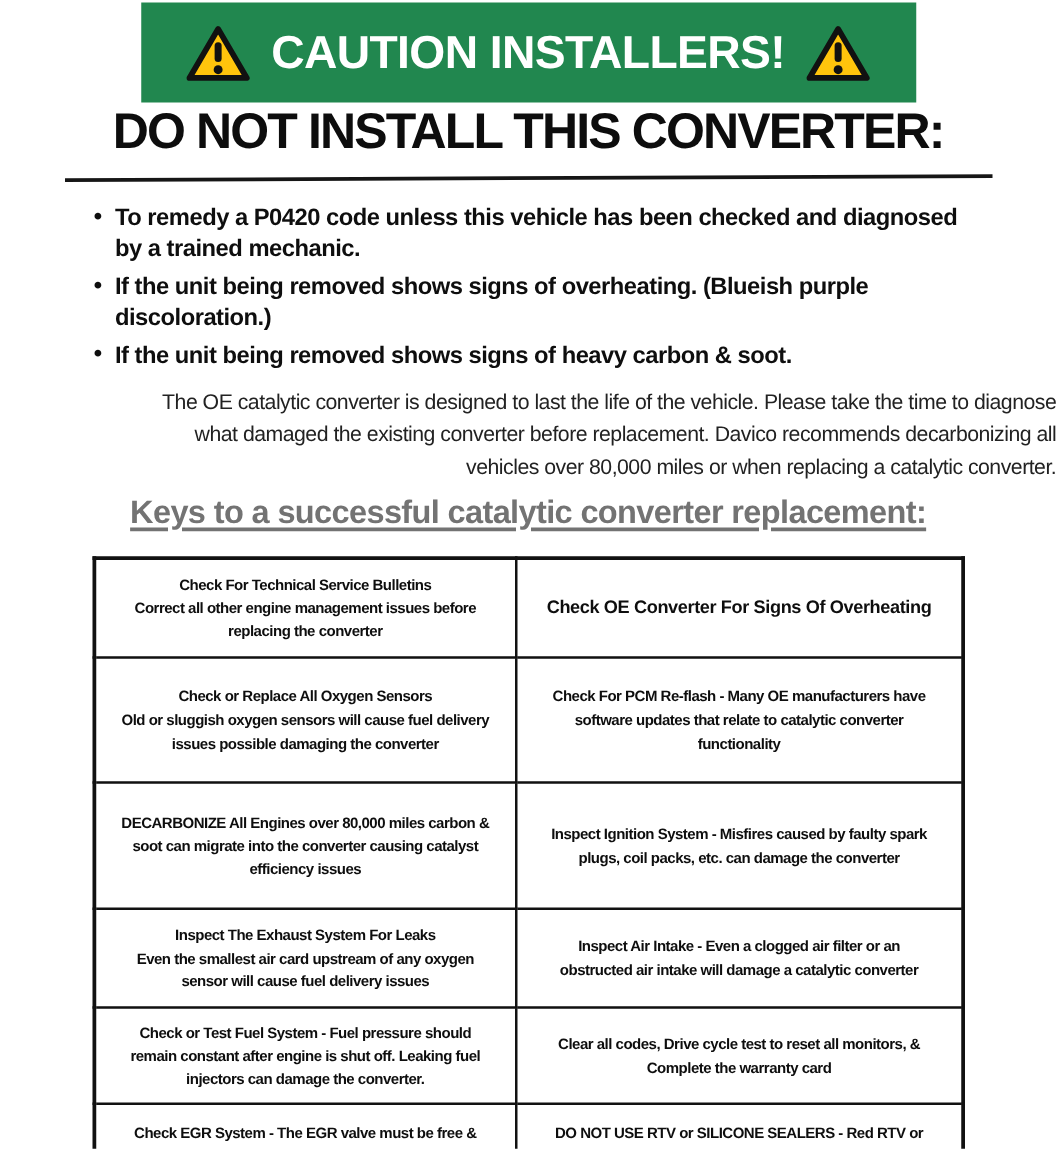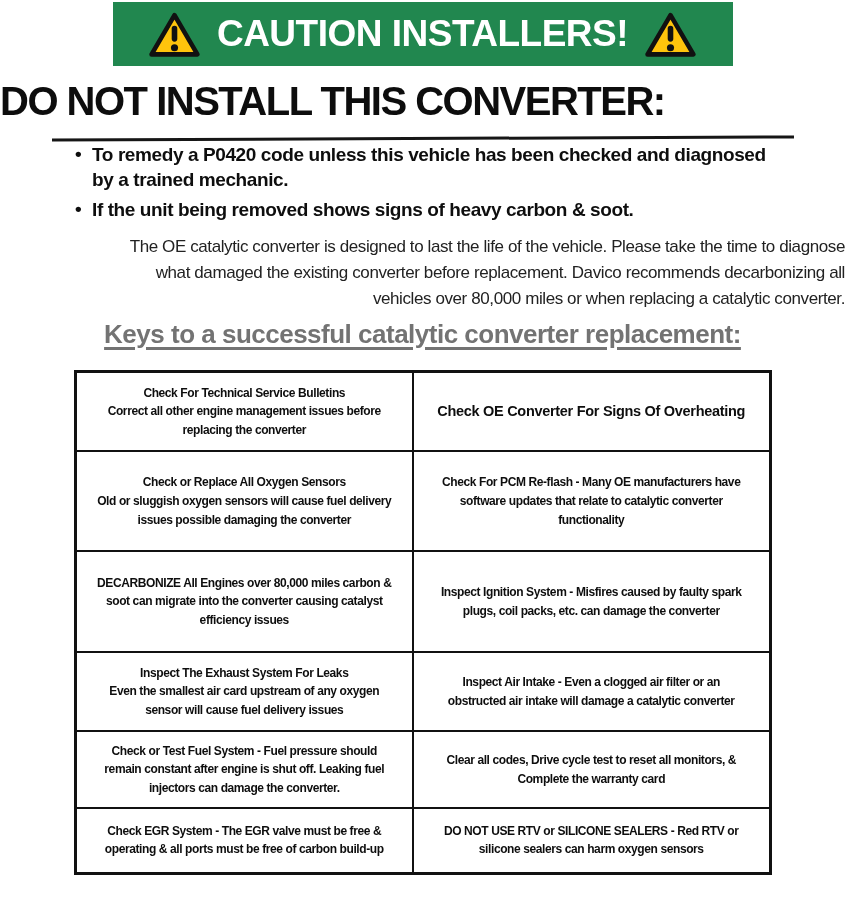--- a/index.html
+++ b/index.html
@@ -8,59 +8,60 @@
     height: 919px;
     padding-top: 2px;
     font-family: "Liberation Sans", sans-serif;
     color: #111;
     overflow: hidden;
   }
 
   
   .banner {
     width: 620px;
-    height: 64px;
+    height: 80px;
     margin: 0 auto;
     display: flex;
     align-items: center;
     justify-content: center;
     gap: 16px;
   }
   .banner-title {
     color: #ffffff;
     font-size: 37px;
     font-weight: 700;
     letter-spacing: -0.5px;
     white-space: nowrap;
   }
   .tri-svg { width: 53px; height: 47px; display: block; }
 
   
   .headline {
-    margin-top: 14px;
+    margin-top: 2px;
+    text-align: center;
     font-size: 40px;
     line-height: 1.05;
     font-weight: 800;
     letter-spacing: -1.5px;
     color: #0d0d0d;
     white-space: nowrap;
   }
 
   
   .rule {
     width: 742px;
     height: 0;
     border-top: 3px solid #161616;
     margin: 15px auto 0;
     transform: rotate(-0.25deg);
   }
 
   
   .warning-list {
-    margin: 2px 0 0 92px;
+    margin: 18px 0 0 92px;
     width: 680px;
     list-style: none;
   }
   .warning-list li {
     position: relative;
     padding-left: 0;
     font-size: 19px;
     font-weight: 700;
     line-height: 1.32;
     letter-spacing: -0.4px;
@@ -145,20 +146,21 @@
       </svg>
     </span>
   </div>
 
   <h1 class="headline">DO NOT INSTALL THIS CONVERTER:</h1>
 
   <div class="rule"></div>
 
   <ul class="warning-list">
     <li>To remedy a P0420 code unless this vehicle has been checked and diagnosed by a trained mechanic.</li>
+    <li>If the unit being removed shows signs of overheating. (Blueish purple discoloration.)</li>
     <li>If the unit being removed shows signs of heavy carbon &amp; soot.</li>
   </ul>
 
   <p class="advisory">The OE catalytic converter is designed to last the life of the vehicle. Please take the time to diagnose
 what damaged the existing converter before replacement. Davico recommends decarbonizing all
 vehicles over 80,000 miles or when replacing a catalytic converter.</p>
 
   <h2 class="keys-heading">Keys to a successful catalytic converter replacement:</h2>
 
   <table class="keys-table">

